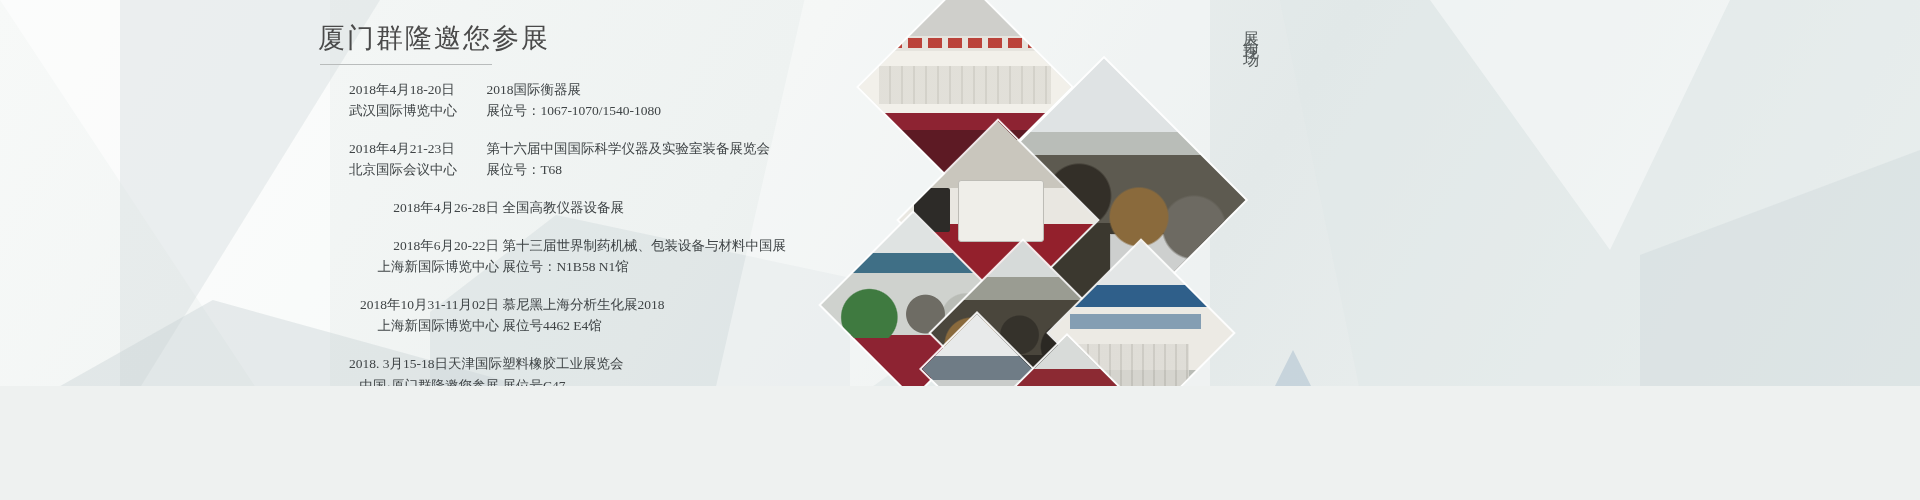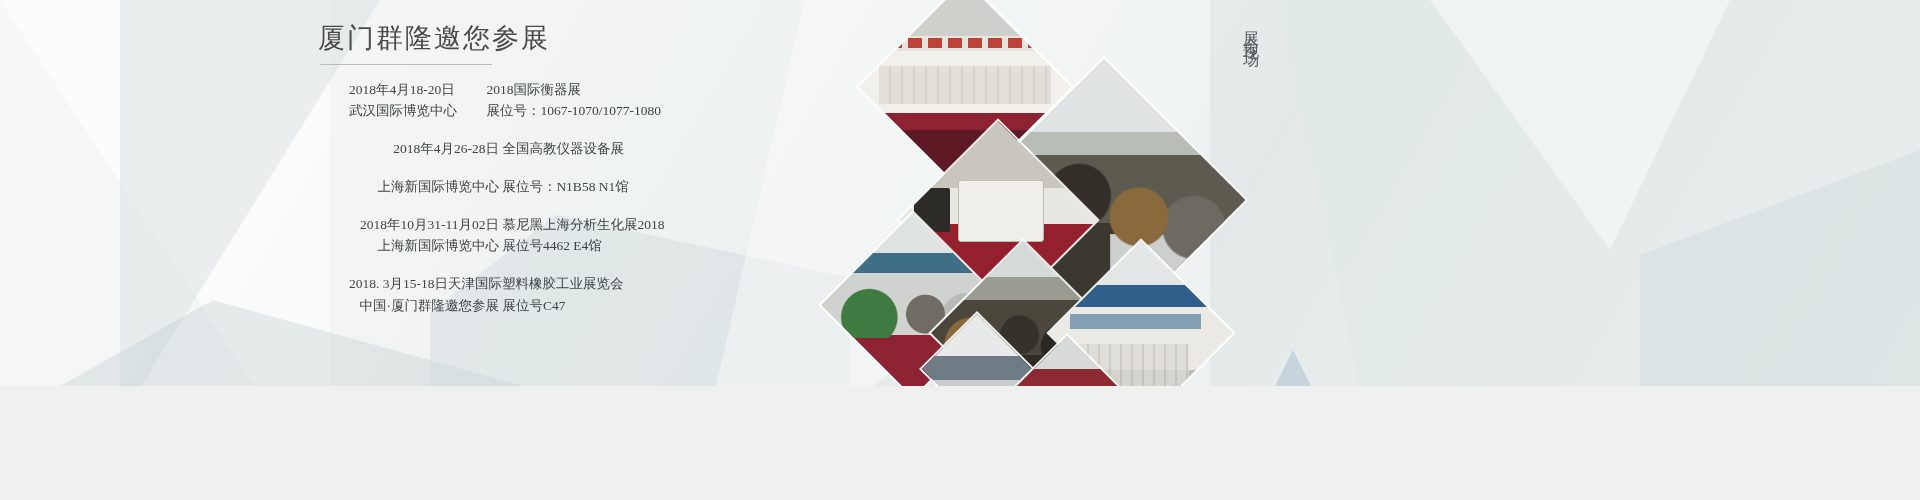--- a/index.html
+++ b/index.html
@@ -133,33 +133,47 @@
     <div class="title">厦门群隆邀您参展</div>
     <div class="rule"></div>
 
     <div class="ev">
       <div class="ln">
         <span class="c1">2018年4月18-20日</span>
         <span>2018国际衡器展</span>
       </div>
       <div class="ln">
         <span class="c1">武汉国际博览中心</span>
-        <span>展位号：1067-1070/1077-1080</span>
-      </div>
-    </div>
-
+        <span>展位号：1067-1070/1540-1080</span>
+      </div>
+    </div>
+
+    <div class="ev">
+      <div class="ln">
+        <span class="c1">2018年4月21-23日</span>
+        <span>第十六届中国国际科学仪器及实验室装备展览会</span>
+      </div>
+      <div class="ln">
+        <span class="c1">北京国际会议中心</span>
+        <span>展位号：T68</span>
+      </div>
+    </div>
 
     <div class="ev">
       <div class="ln">
         <span class="c1w">2018年4月26-28日</span>
         <span>全国高教仪器设备展</span>
       </div>
     </div>
 
     <div class="ev">
+      <div class="ln">
+        <span class="c1w">2018年6月20-22日</span>
+        <span>第十三届世界制药机械、包装设备与材料中国展</span>
+      </div>
       <div class="ln">
         <span class="c1w">上海新国际博览中心</span>
         <span>展位号：N1B58 N1馆</span>
       </div>
     </div>
 
     <div class="ev">
       <div class="ln">
         <span class="c1w">2018年10月31-11月02日</span>
         <span>慕尼黑上海分析生化展2018</span>

